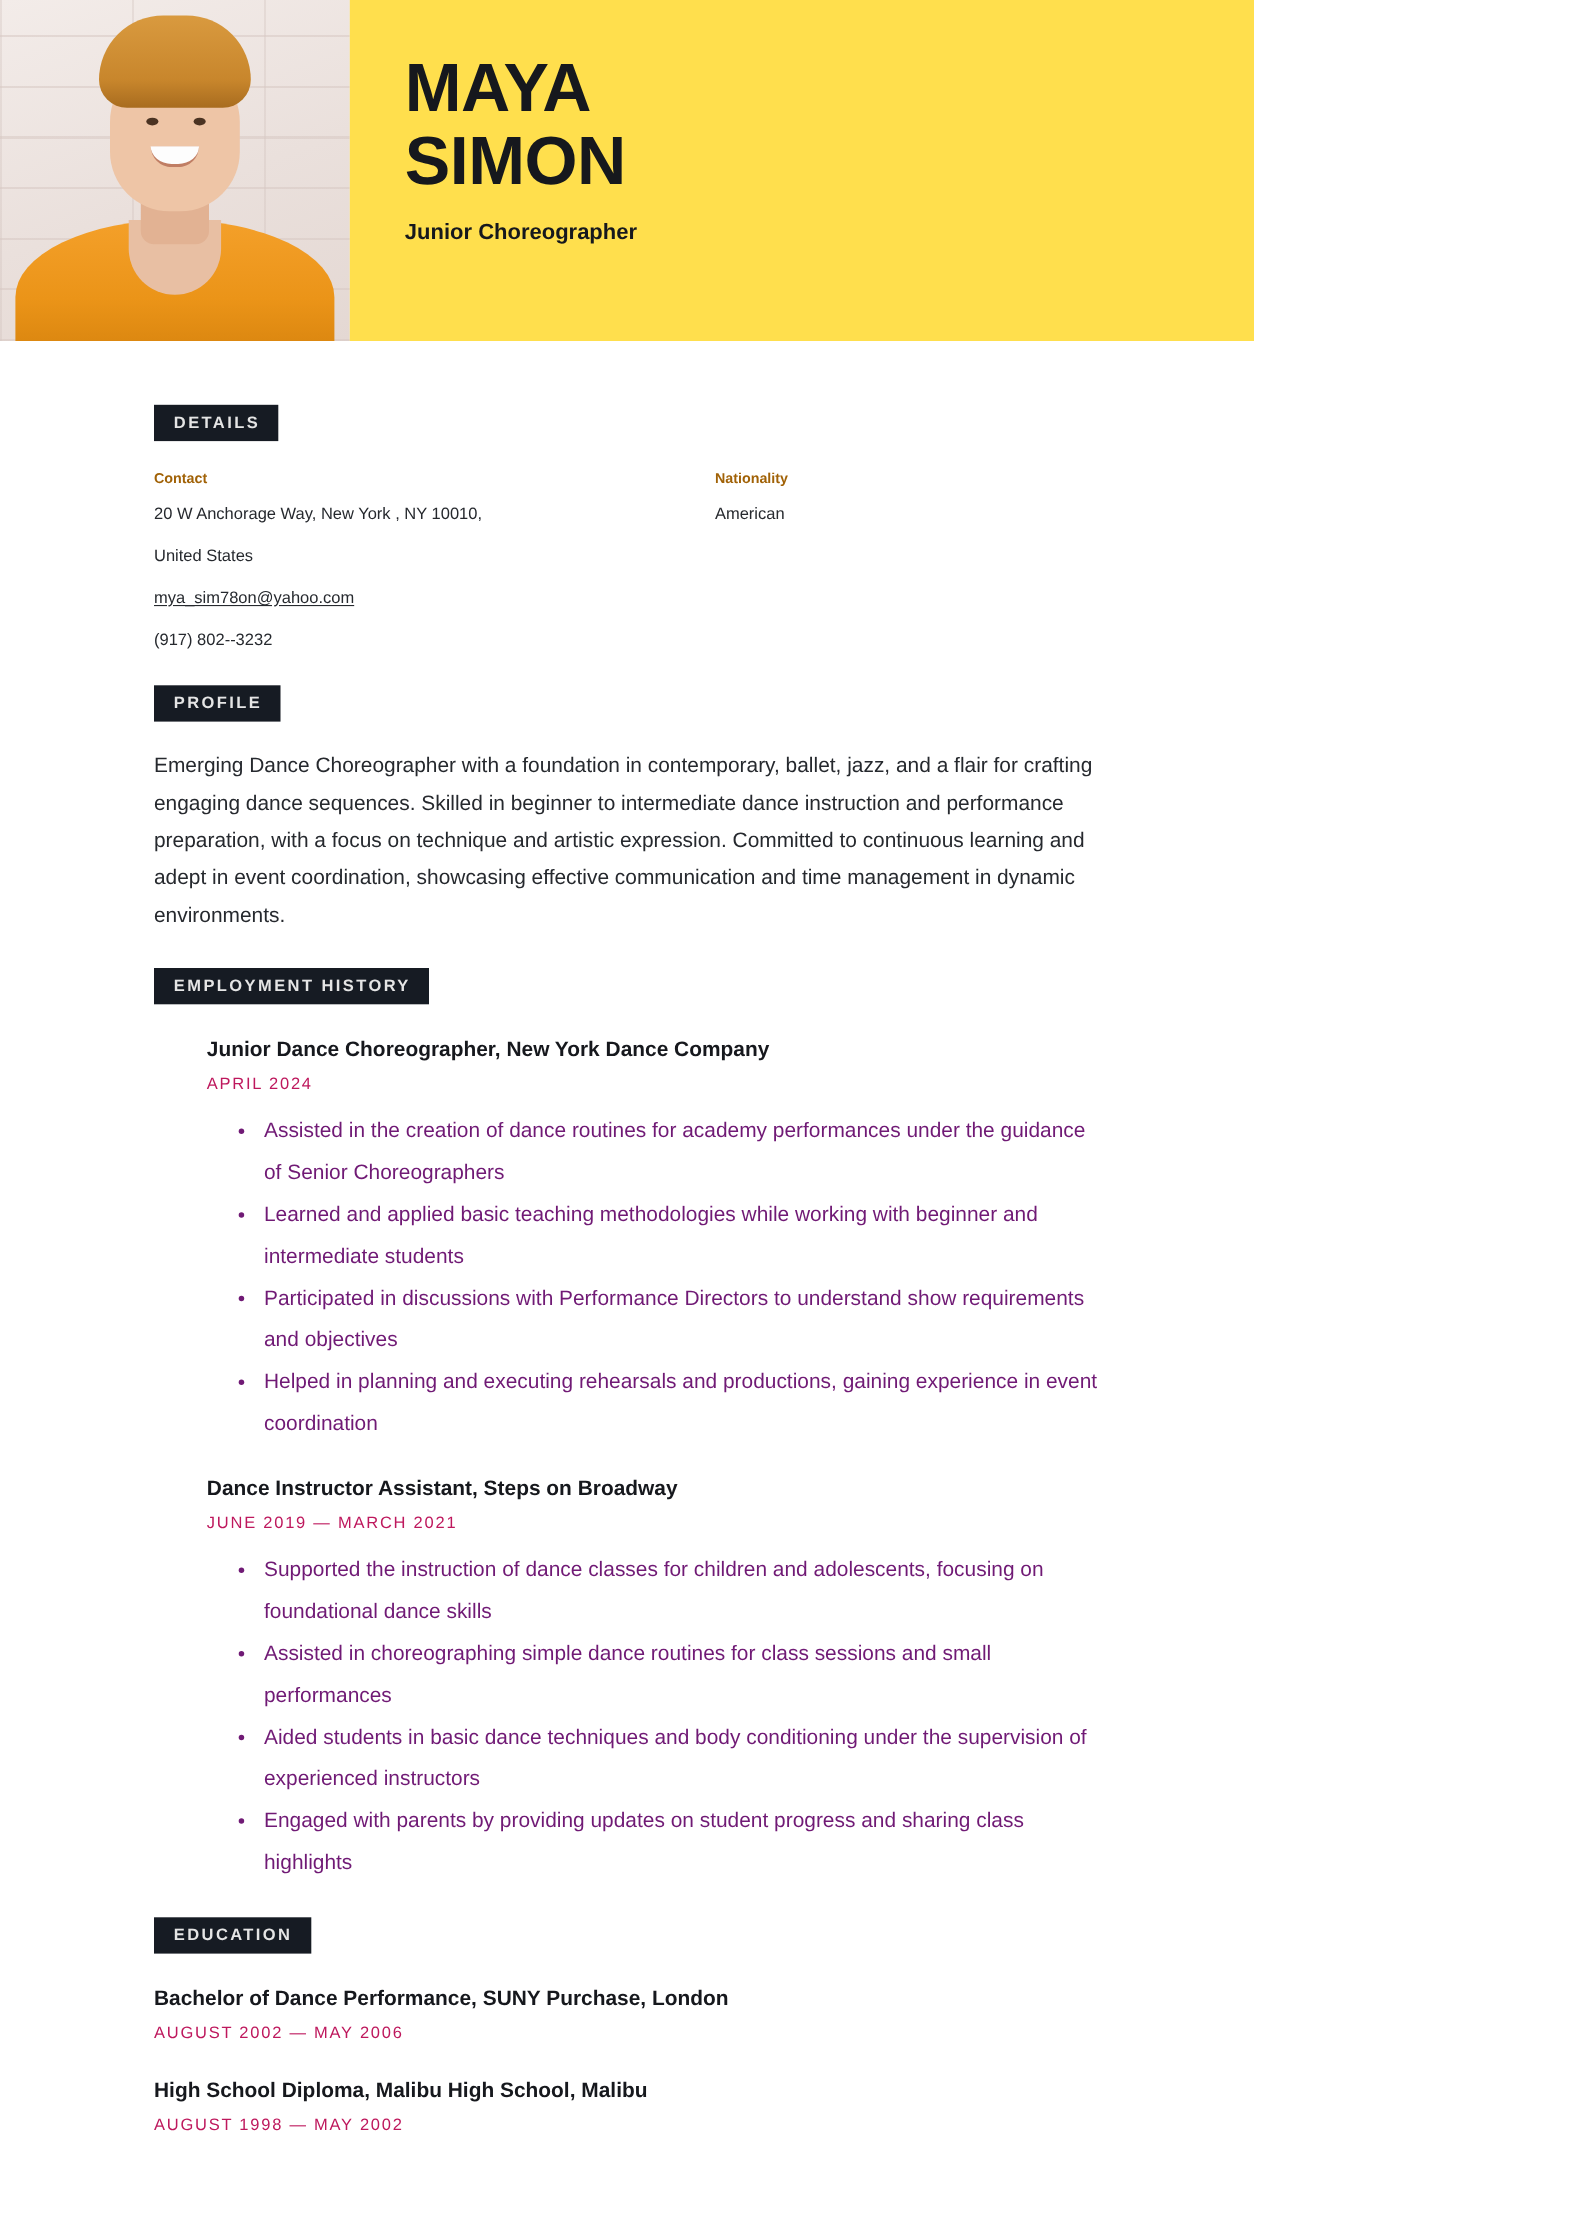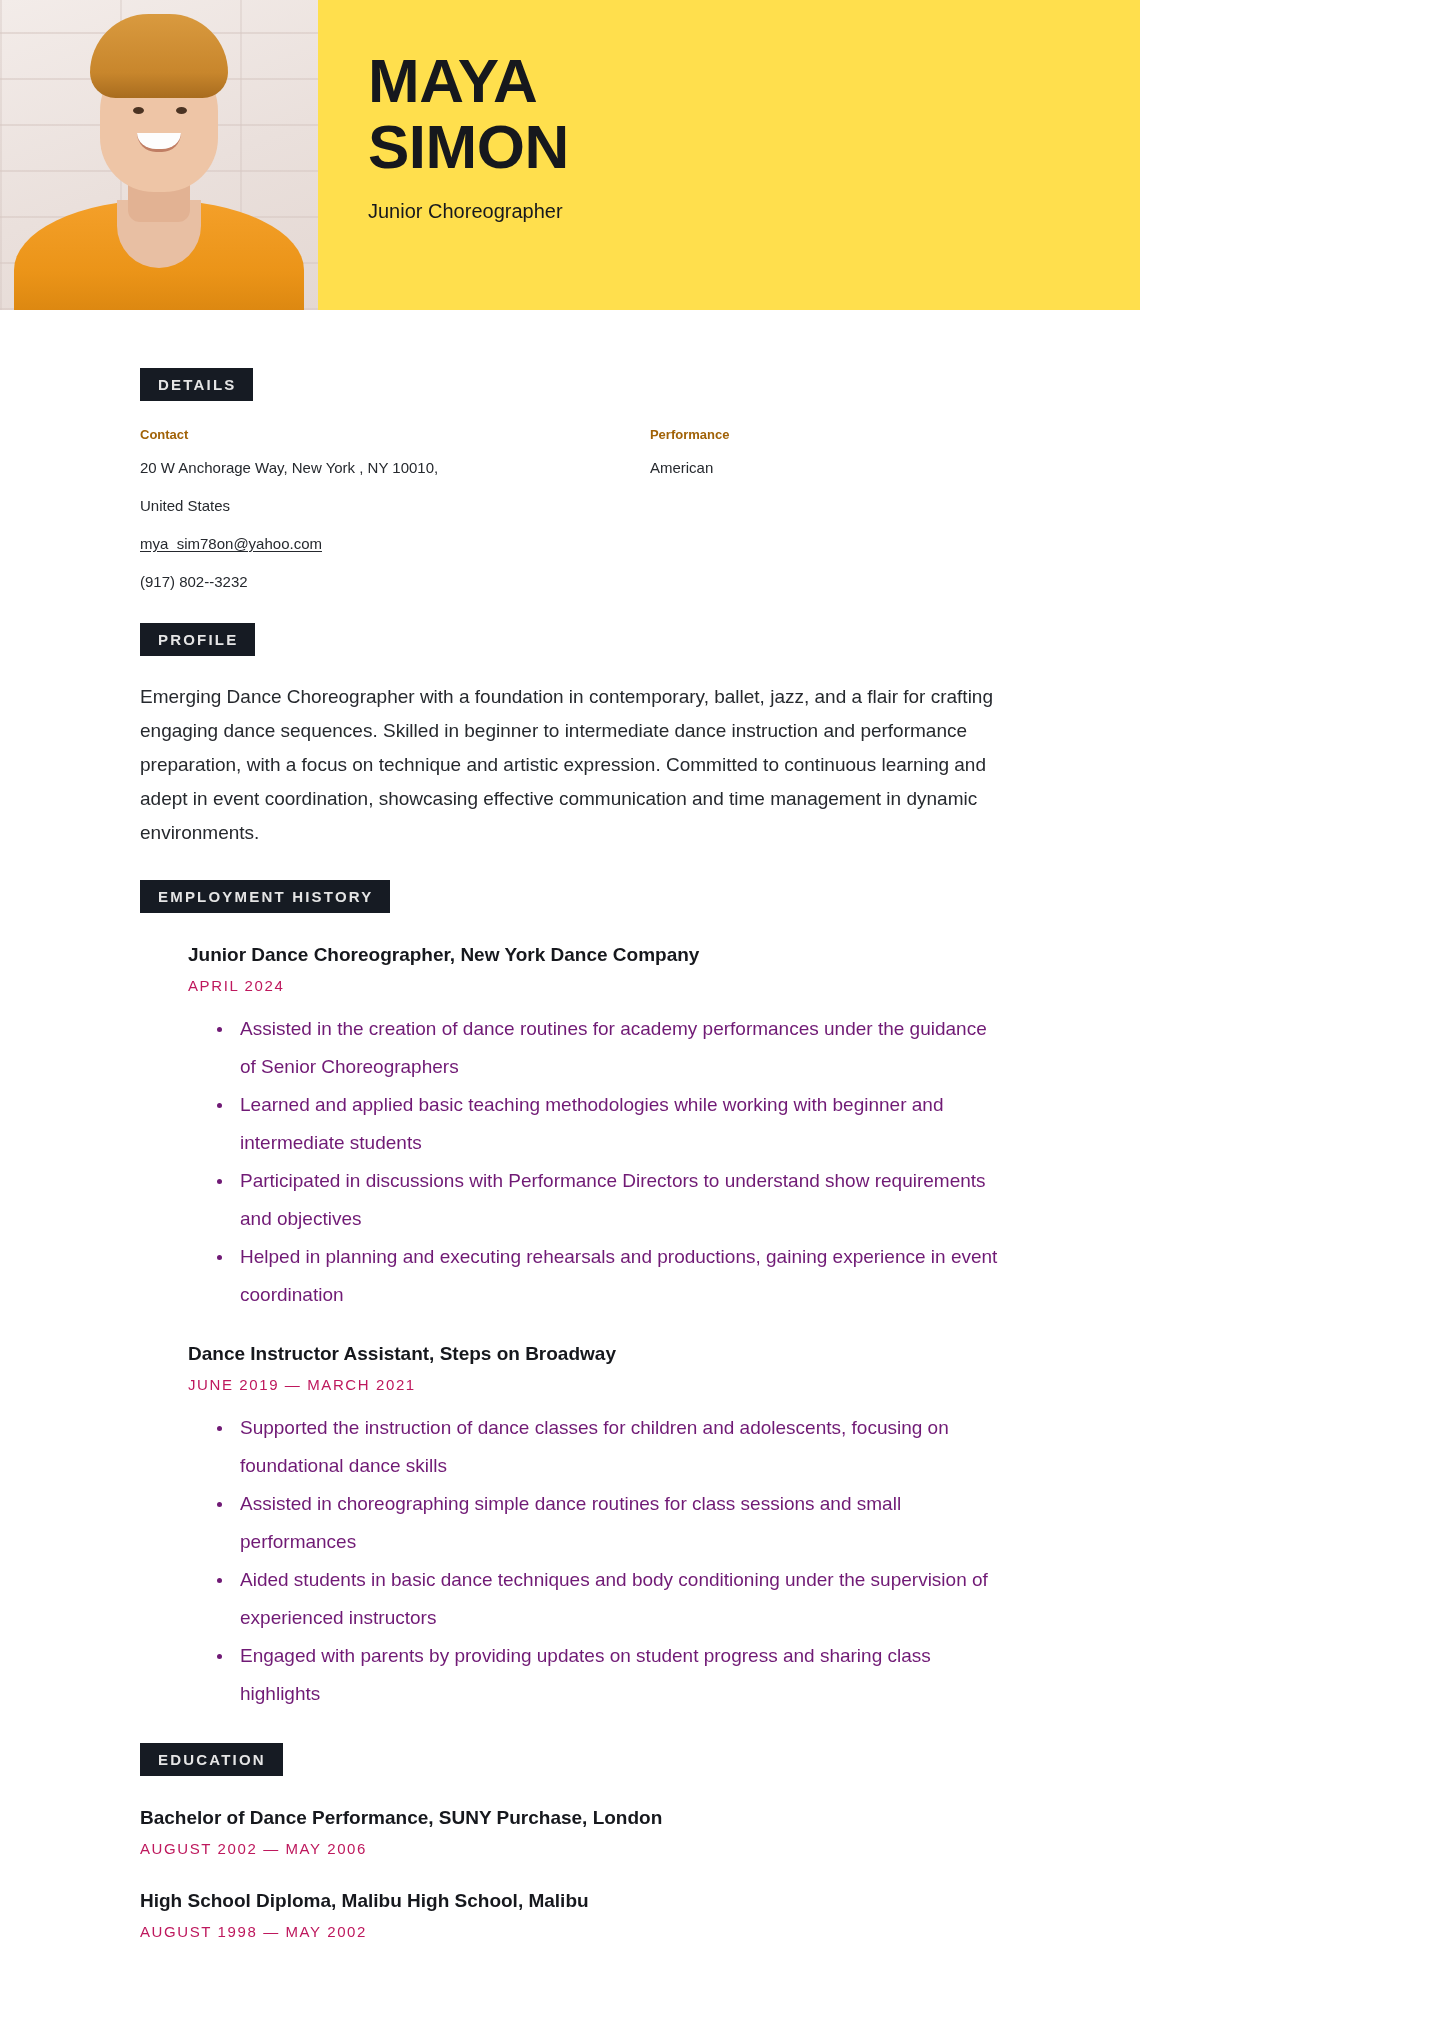--- a/index.html
+++ b/index.html
@@ -139,21 +139,21 @@
     font-size: 62px;
     line-height: 66px;
     font-weight: 700;
     letter-spacing: -0.5px;
     color: #16181d;
     margin: 0;
   }
   .job-title {
     margin-top: 20px;
     font-size: 20px;
-    font-weight: 400;
+    font-weight: 700;
     color: #16181d;
   }
 
   
   .content {
     padding: 58px 142px 0 140px;
   }
 
   .section-badge {
     display: inline-block;
@@ -278,21 +278,21 @@
       <div class="details-grid">
         <div class="details-col">
           <div class="field-label">Contact</div>
           <div class="field-value">20 W Anchorage Way, New York , NY 10010,</div>
           <div class="field-value">United States</div>
           <div class="field-value"><span class="link-text">mya_sim78on@yahoo.com</span></div>
           <div class="field-value">(917) 802--3232</div>
         </div>
 
         <div class="details-col right">
-          <div class="field-label">Performance</div>
+          <div class="field-label">Nationality</div>
           <div class="field-value">American</div>
         </div>
       </div>
     </div>
 
     <div class="badge-row">
       <span class="section-badge">PROFILE</span>
       <p class="profile-text">Emerging Dance Choreographer with a foundation in contemporary, ballet, jazz, and a flair for crafting engaging dance sequences. Skilled in beginner to intermediate dance instruction and performance preparation, with a focus on technique and artistic expression. Committed to continuous learning and adept in event coordination, showcasing effective communication and time management in dynamic environments.</p>
     </div>
 

